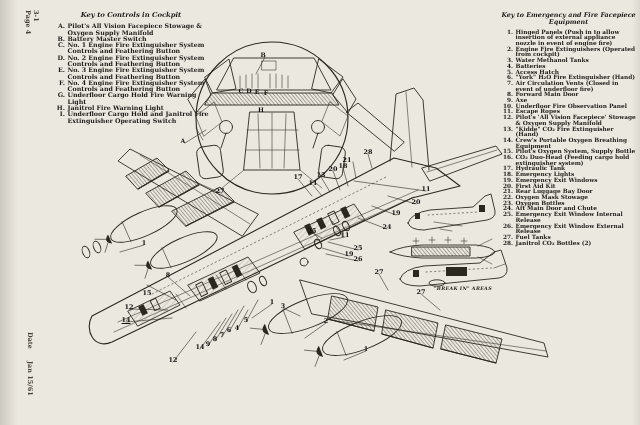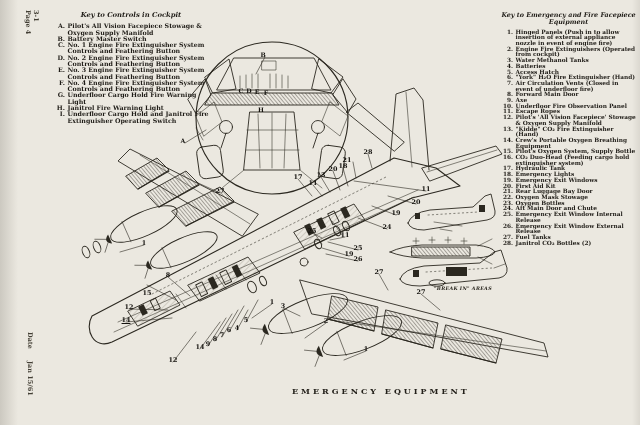--- a/index.html
+++ b/index.html
@@ -472,15 +472,14 @@
         </li>
 
         <li class="key-item">
           <span class="num">28.</span>
           <span class="txt">Janitrol CO₂ Bottles (2)</span>
         </li>
       </ol>
   </div>
 
   <div class="breakin">"BREAK IN" AREAS</div>
-  <div class="caption">EMERGENCY  EQUIPMENT</div>
 
 </div>
 
 </body></html>

